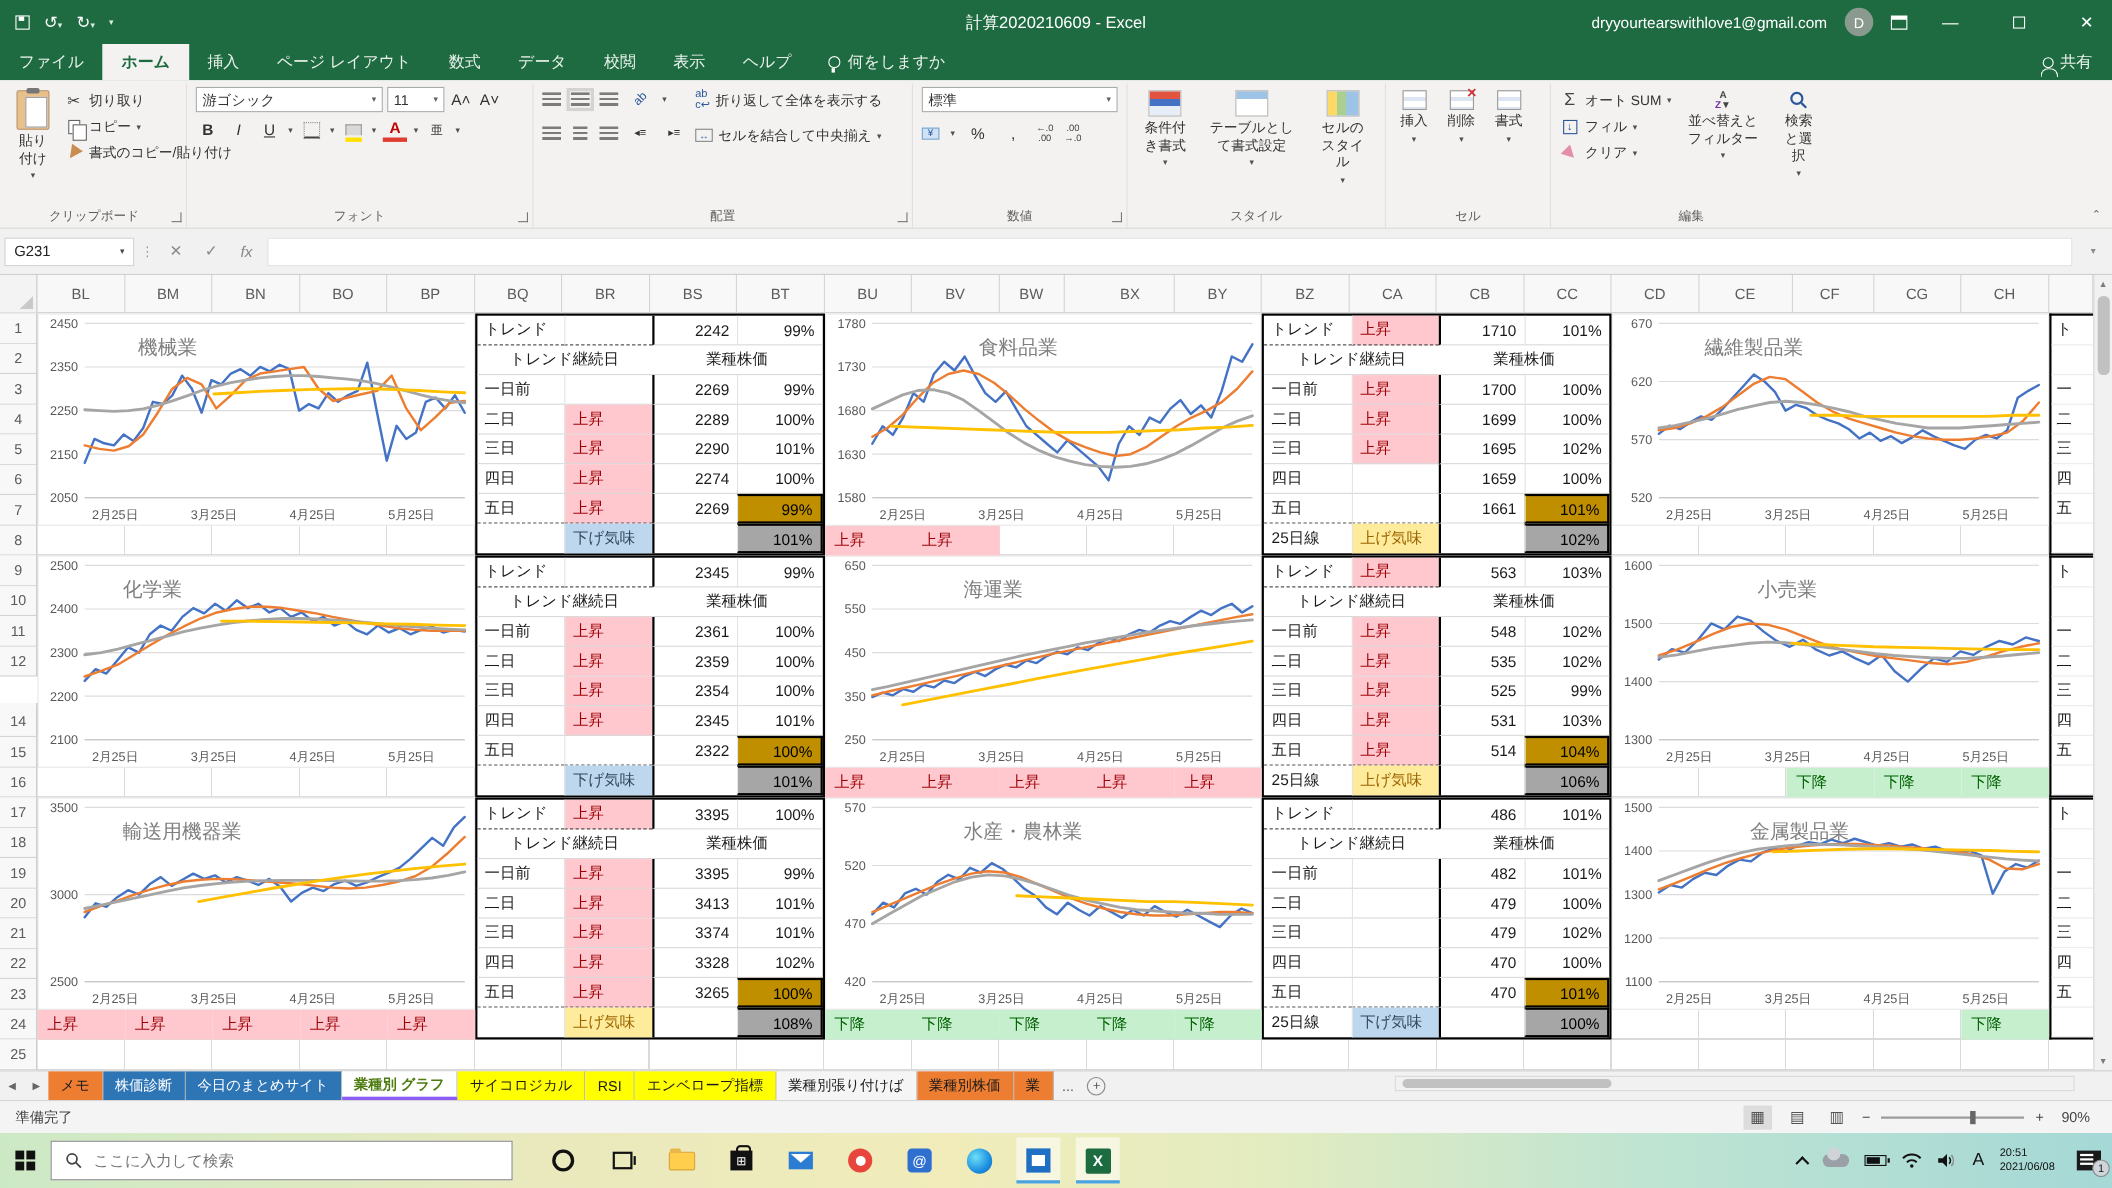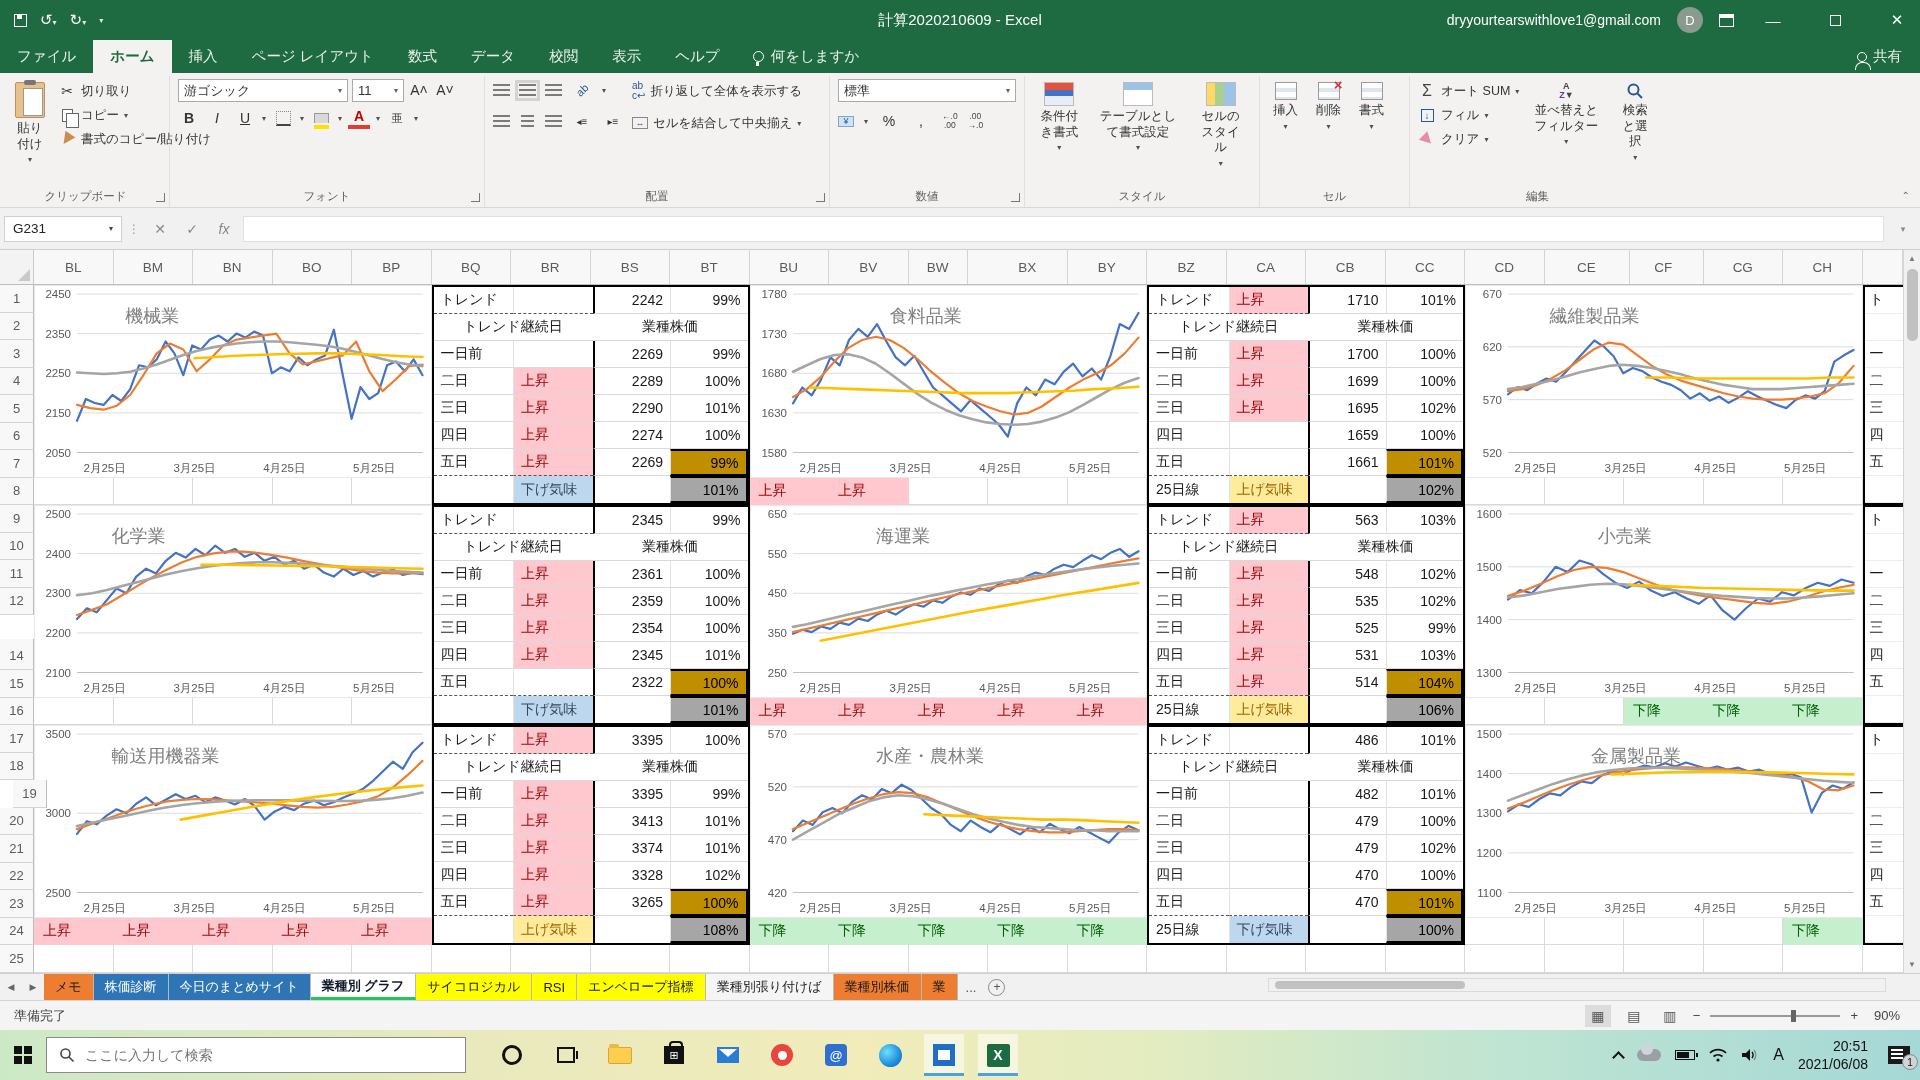--- a/index.html
+++ b/index.html
@@ -107,21 +107,21 @@
 .etbl{position:absolute;left:1862.5px;width:40.5px;background:#fff;border:2px solid #000;border-right:none}
 .erow{height:27px;font-size:14px;display:flex;align-items:center;padding-left:5px;border-bottom:1px solid #ececec;color:#1a1a1a}
 
 #vscroll{position:absolute;left:1903px;top:250px;width:17px;height:723px;background:#f1f1f1;border-left:1px solid #d6d6d6;display:flex;flex-direction:column;align-items:center}
 .sbtn{height:17px;width:17px;display:flex;align-items:center;justify-content:center;font-size:8px;color:#7a7a7a}
 #vthumb{width:11px;height:72px;background:#c1c1c1;border-radius:5px;margin-top:2px}
 
 #tabbar{position:absolute;left:0;top:973px;width:1920px;height:27px;background:#f1f1f1;border-top:1px solid #cfcfcf;display:flex;align-items:stretch;font-size:13px}
 .tnav{width:22px;display:flex;align-items:center;justify-content:center;color:#666;font-size:9px}
 .stab{display:flex;align-items:center;padding:0 11px;border-right:1px solid #b9b9b9;white-space:nowrap}
-.stab.active{background:#fff;color:#0f172a;font-weight:bold;border-bottom:3px solid #22c55e}
+.stab.active{background:#fff;color:#4d7c0f;font-weight:bold;border-bottom:3px solid #8b5cf6}
 .tmore{display:flex;align-items:center;padding:0 8px;color:#555}
 .taddc{width:17px;height:17px;border:1px solid #8a8a8a;border-radius:50%;display:flex;align-items:center;justify-content:center;color:#555;font-size:12px;align-self:center;margin-left:4px}
 #hscroll{position:absolute;left:1268px;top:978px;width:618px;height:14px;background:#f1f1f1;border:1px solid #dadada}
 #hthumb{position:absolute;left:6px;top:2px;width:190px;height:8px;background:#c1c1c1;border-radius:4px}
 
 #statusbar{position:absolute;left:0;top:1000px;width:1920px;height:30px;background:#f4f4f4;border-top:1px solid #d6d6d6;display:flex;align-items:center;font-size:13px;color:#444}
 #statusbar .ready{margin-left:14px}
 .sright{margin-left:auto;display:flex;align-items:center;gap:10px;margin-right:14px}
 .viewb{width:26px;height:22px;display:flex;align-items:center;justify-content:center;font-size:14px;color:#555}
 .viewb.sel{background:#dcdcdc}
@@ -156,21 +156,21 @@
 .bluedoc i{width:12px;height:10px;background:#fff}
 .excelico{width:23px;height:23px;background:#1d6b41;color:#fff;font-weight:bold;font-size:14px;display:flex;align-items:center;justify-content:center;border-radius:2px}
 #tray{margin-left:auto;display:flex;align-items:center;gap:14px;margin-right:10px;color:#111}
 .chev{width:9px;height:9px;border-left:2px solid #111;border-top:2px solid #111;transform:rotate(45deg);margin-top:4px}
 .cloud{width:24px;height:12px;background:#9aa0a6;border-radius:8px;position:relative}
 .cloud::before{content:"";position:absolute;left:4px;top:-6px;width:12px;height:12px;border-radius:50%;background:#cfd4d9}
 .batt{width:20px;height:10px;border:1.5px solid #111;position:relative}
 .batt::after{content:"";position:absolute;right:-4px;top:2px;width:2px;height:4px;background:#111}
 .batt i{position:absolute;left:1px;top:1px;bottom:1px;width:12px;background:#111}
 .imeA{font-size:16px}
-.timeblk{text-align:right;font-size:14px;line-height:1.3}
+.timeblk{font-size:10px;line-height:1.3}
 .notif{width:22px;height:18px;background:#1a1a1a;position:relative}
 .notif::after{content:"";position:absolute;left:3px;top:3px;width:12px;height:2px;background:#fff;box-shadow:0 4px 0 #fff,0 8px 0 #fff}
 .badge{position:absolute;right:-8px;bottom:-6px;width:16px;height:16px;border-radius:50%;background:#cfd4d9;border:1px solid #888;font-size:10px;display:flex;align-items:center;justify-content:center;color:#111}
 </style>
 </head>
 <body>
 
 <div id="titlebar">
   <div class="qat">
     <span class="sv"></span>
@@ -1136,19 +1136,19 @@
 <div class="rowh" style="pointer-events: auto; top: 505px; height: 27.5px;">9</div>
 <div class="rowh" style="pointer-events: auto; top: 532.5px; height: 27.5px;">10</div>
 <div class="rowh" style="pointer-events: auto; top: 560px; height: 27.5px;">11</div>
 <div class="rowh" style="pointer-events: auto; top: 587.5px; height: 27.5px;">12</div>
 <div class="rowh" style="pointer-events: auto; top: 615px; height: 27.5px; margin-top: 24px;">13</div>
 <div class="rowh" style="pointer-events: auto; top: 642.5px; height: 27.5px;">14</div>
 <div class="rowh" style="pointer-events: auto; top: 670px; height: 27.5px;">15</div>
 <div class="rowh" style="pointer-events: auto; top: 697.5px; height: 27.5px;">16</div>
 <div class="rowh" style="pointer-events: auto; top: 725px; height: 27.5px;">17</div>
 <div class="rowh" style="pointer-events: auto; top: 752.5px; height: 27.5px;">18</div>
-<div class="rowh" style="pointer-events: auto; top: 780px; height: 27.5px; margin-left: 13px;">19</div>
+<div class="rowh" style="pointer-events: auto; top: 780px; height: 27.5px;">19</div>
 <div class="rowh" style="pointer-events: auto; top: 807.5px; height: 27.5px;">20</div>
 <div class="rowh" style="pointer-events: auto; top: 835px; height: 27.5px;">21</div>
 <div class="rowh" style="pointer-events: auto; top: 862.5px; height: 27.5px;">22</div>
 <div class="rowh" style="pointer-events: auto; top: 890px; height: 27.5px;">23</div>
 <div class="rowh" style="pointer-events: auto; top: 917.5px; height: 27.5px;">24</div>
 <div class="rowh" style="pointer-events: auto; top: 945px; height: 27.5px;">25</div>
 
 </body></html>

